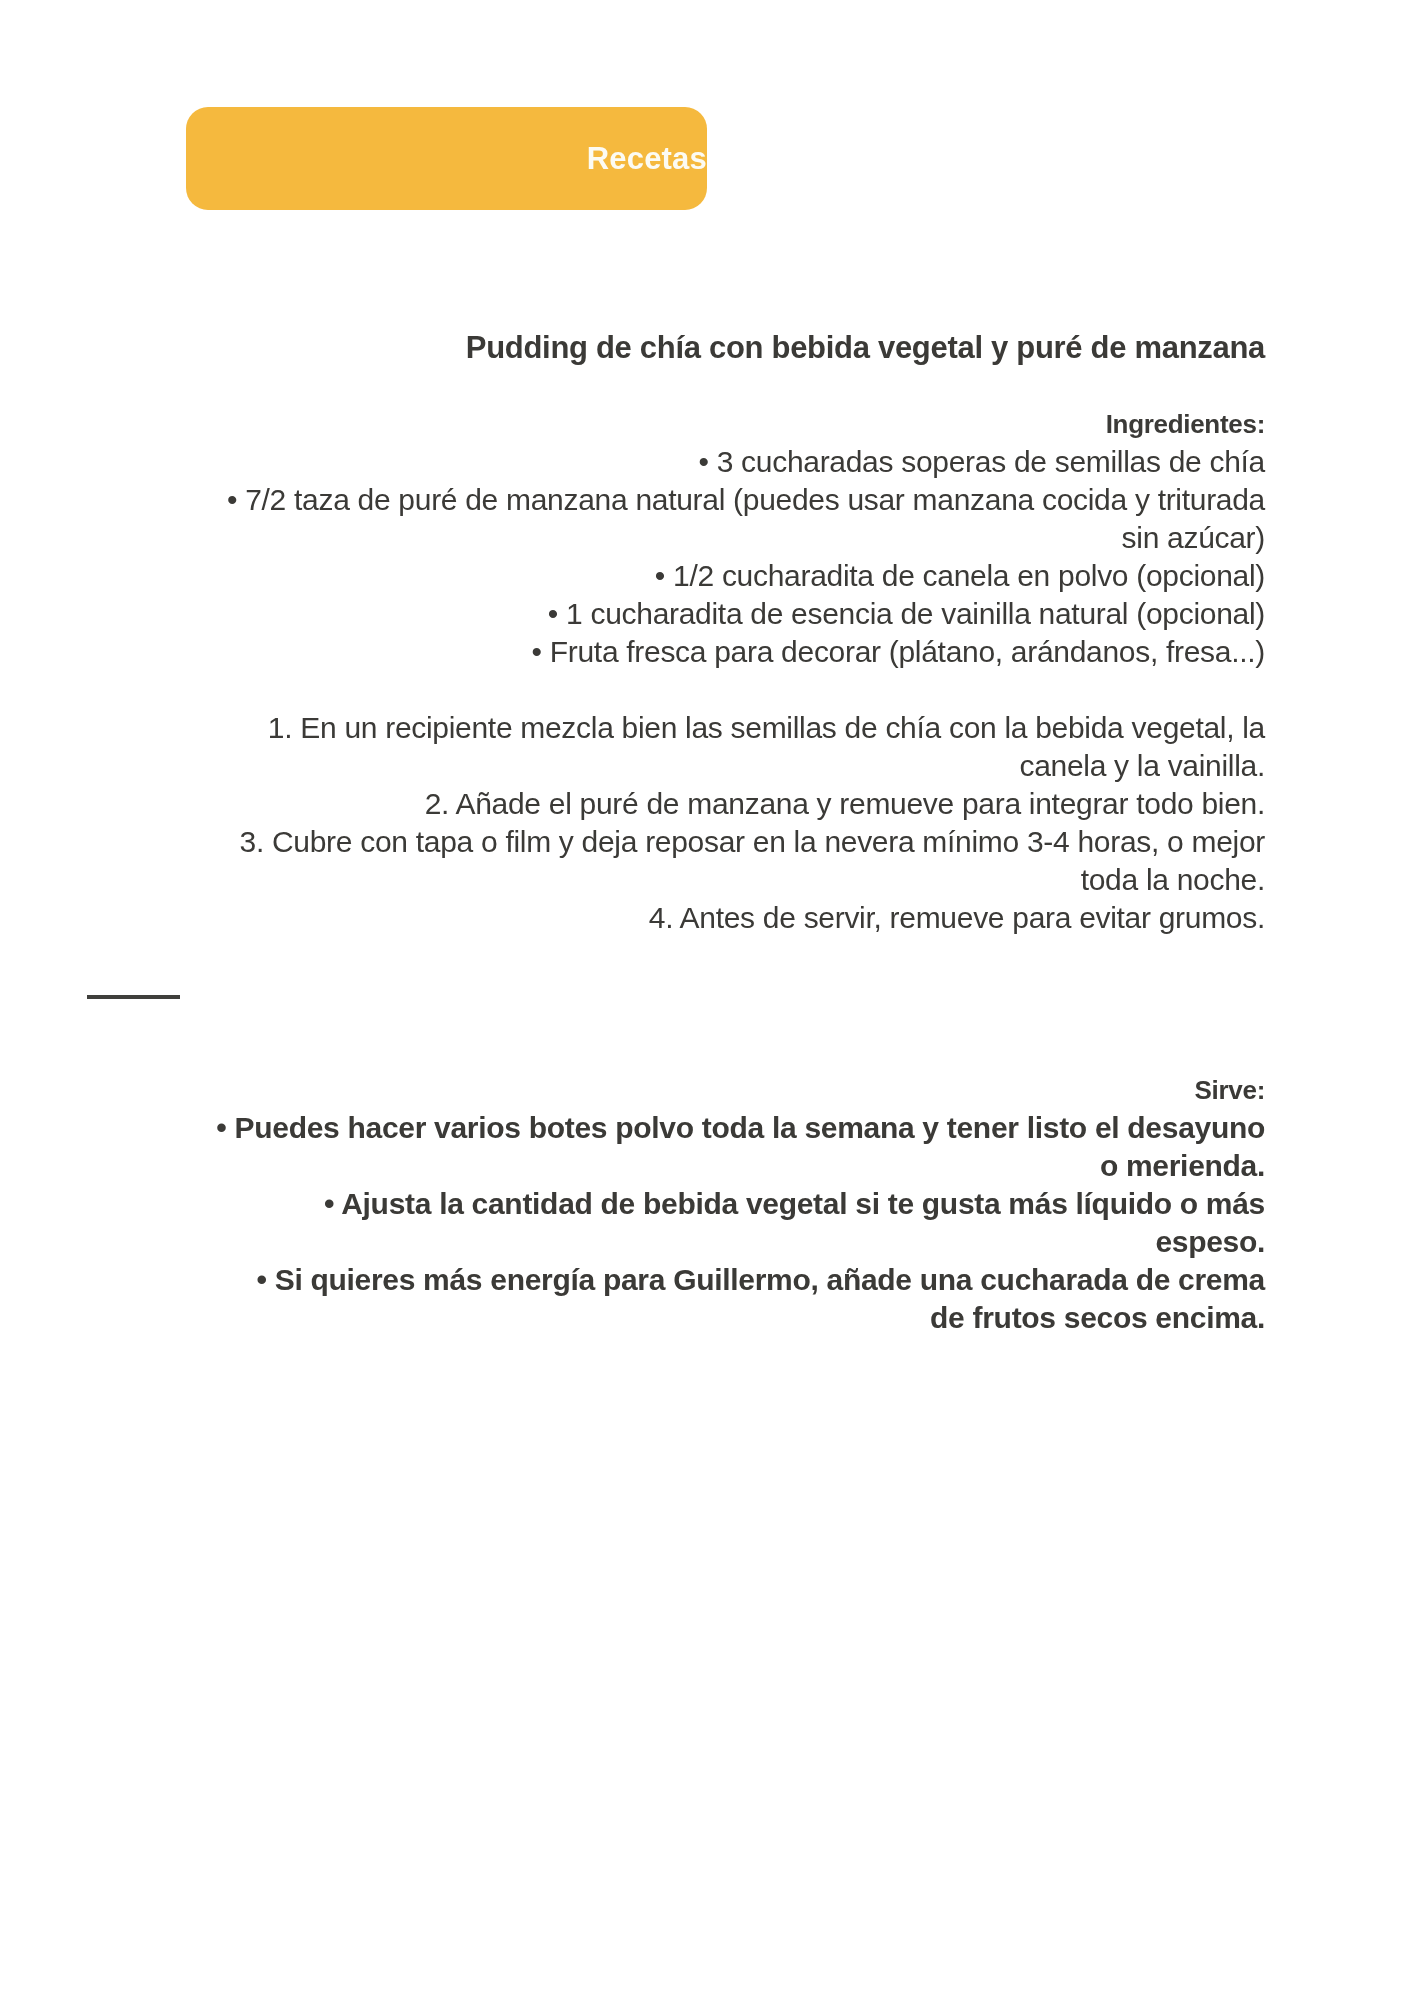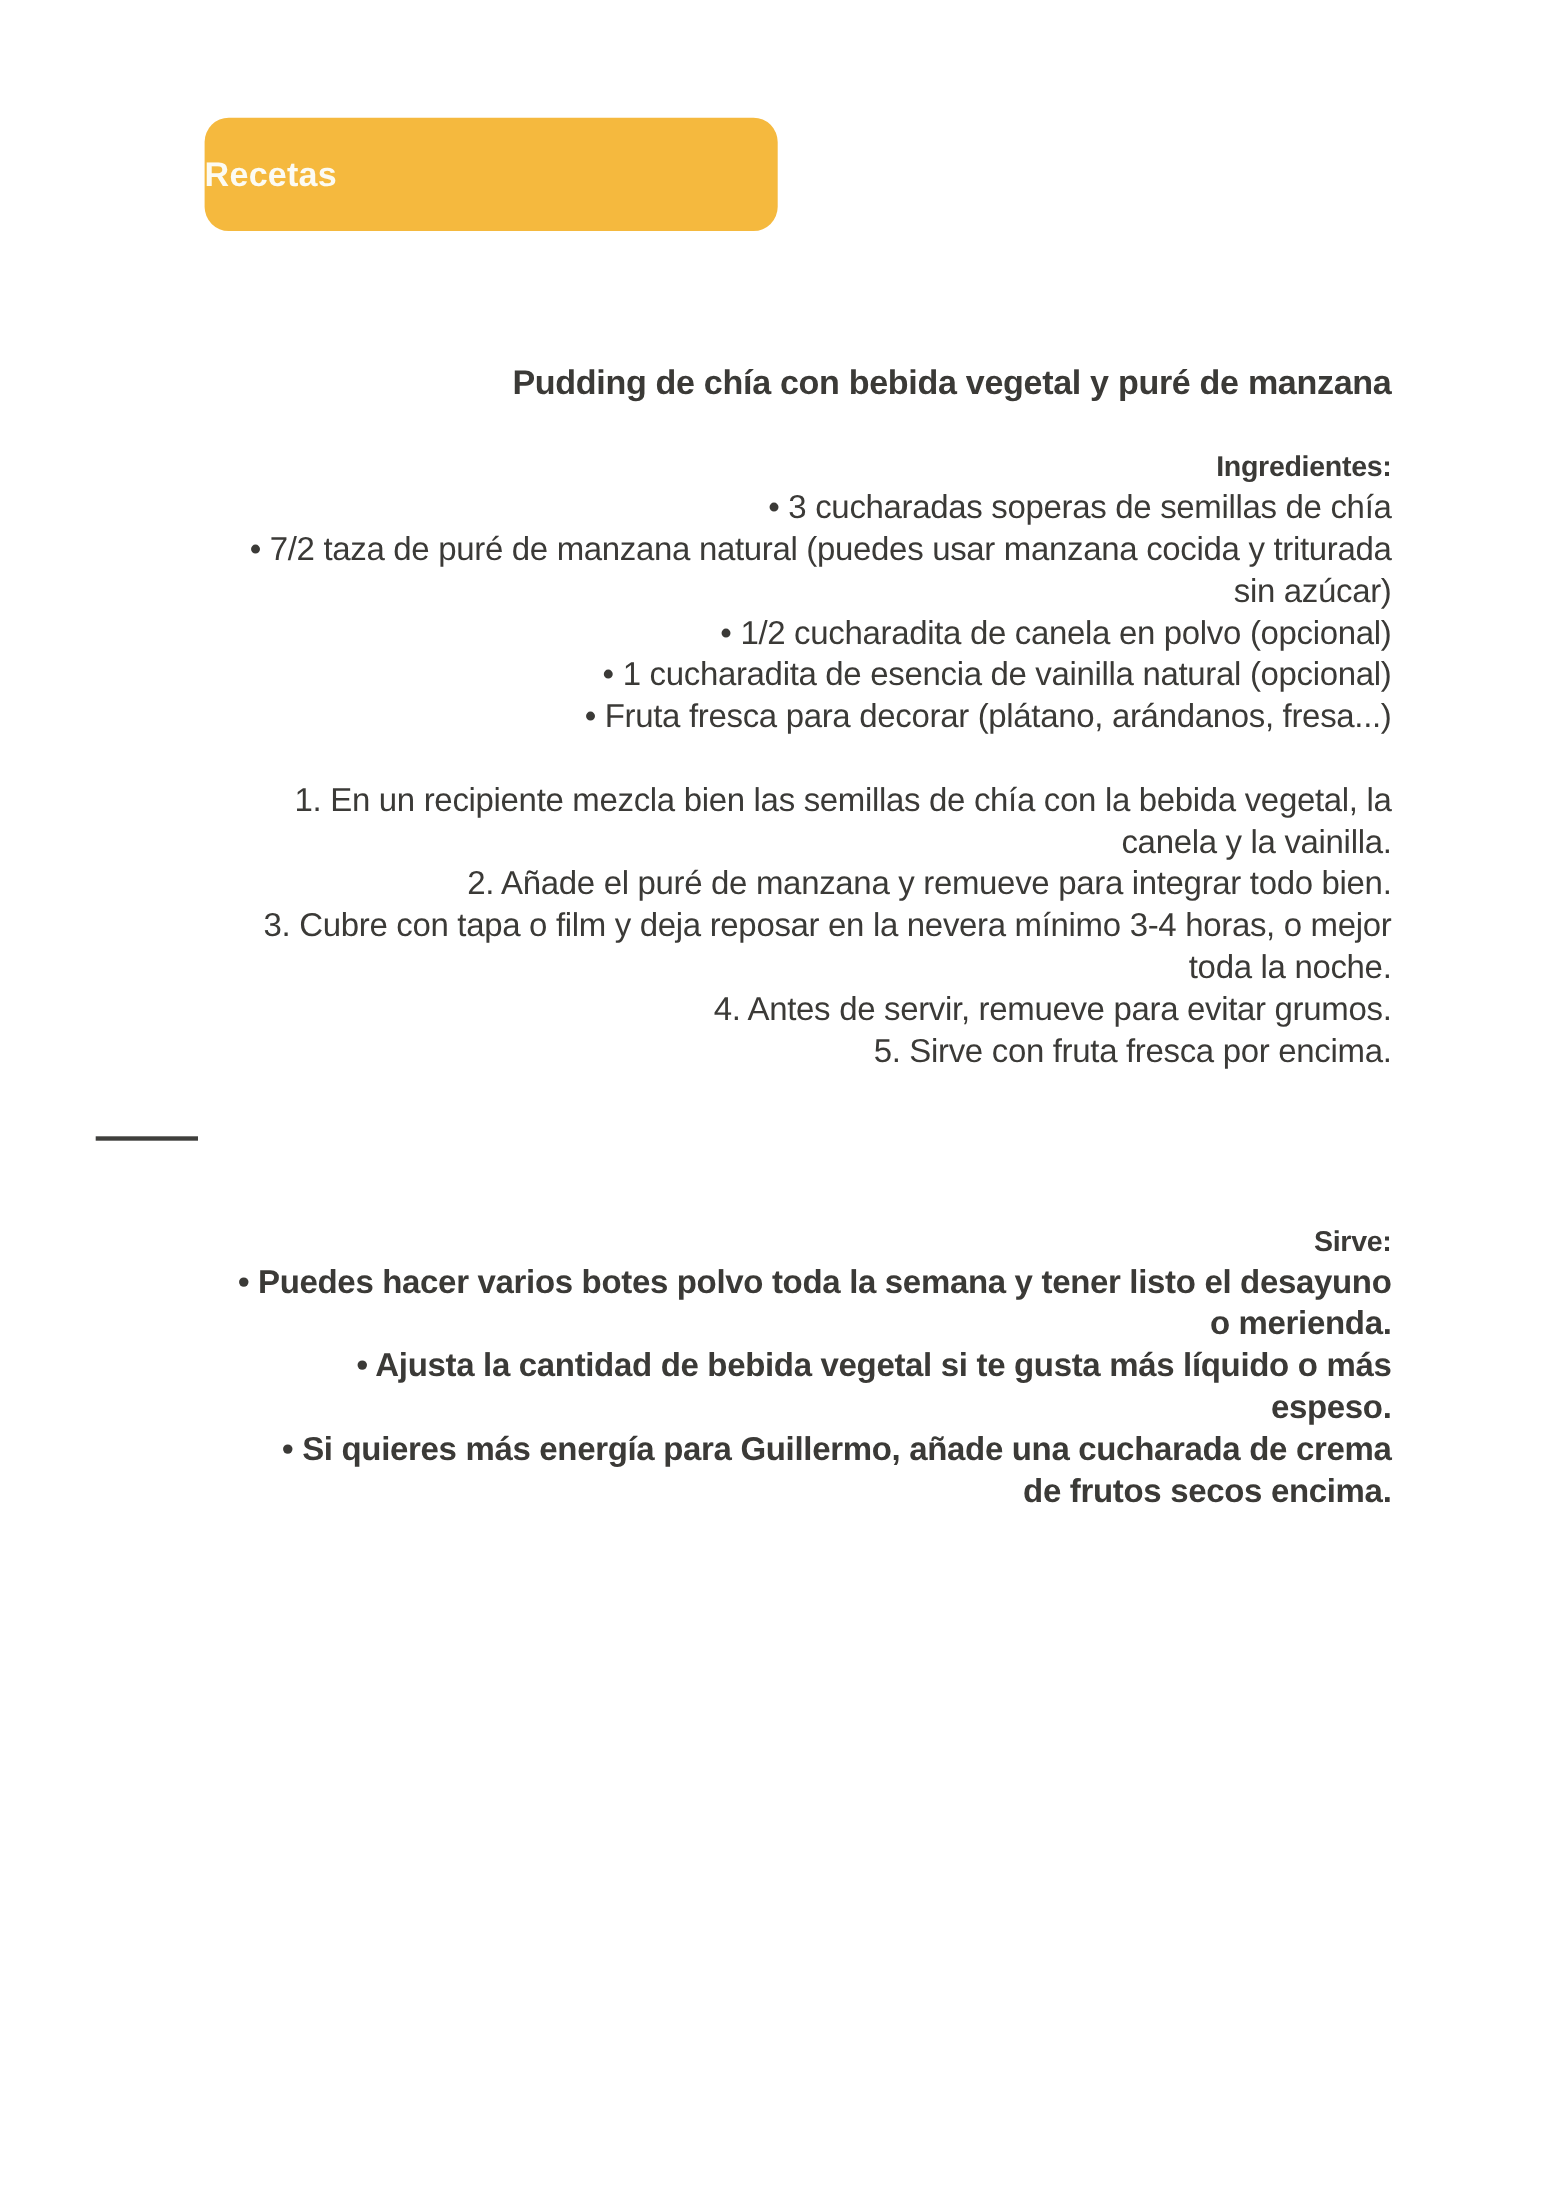--- a/index.html
+++ b/index.html
@@ -23,21 +23,21 @@
   .recetas-btn {
     position: absolute;
     left: 186px;
     top: 107px;
     width: 521px;
     height: 103px;
     border-radius: 22px;
     background: #f5b93e;
     display: flex;
     align-items: center;
-    justify-content: flex-start;
+    justify-content: flex-end;
     cursor: pointer;
     border: none;
   }
   .recetas-btn span {
     color: #fcfbf3;
     font-size: 31px;
     font-weight: 700;
     letter-spacing: 0.2px;
   }
   .content {
@@ -102,21 +102,20 @@
       <div class="line bullet">• 1/2 cucharadita de canela en polvo (opcional)</div>
       <div class="line bullet">• 1 cucharadita de esencia de vainilla natural (opcional)</div>
       <div class="line bullet">• Fruta fresca para decorar (plátano, arándanos, fresa...)</div>
       <div class="line spacer"></div>
       <div class="line bullet">1. En un recipiente mezcla bien las semillas de chía con la bebida vegetal, la</div>
       <div class="line cont">canela y la vainilla.</div>
       <div class="line bullet">2. Añade el puré de manzana y remueve para integrar todo bien.</div>
       <div class="line bullet">3. Cubre con tapa o film y deja reposar en la nevera mínimo 3-4 horas, o mejor</div>
       <div class="line cont">toda la noche.</div>
       <div class="line bullet">4. Antes de servir, remueve para evitar grumos.</div>
-      <div class="line bullet">5. Sirve con fruta fresca por encima.</div>
       <div class="line spacer"></div>
       <div class="line rule">
         <div class="rule-bar"></div>
       </div>
       <div class="line spacer"></div>
       <div class="line heading">Sirve:</div>
       <div class="line bullet-bold">• Puedes hacer varios botes polvo toda la semana y tener listo el desayuno</div>
       <div class="line cont-bold">o merienda.</div>
       <div class="line bullet-bold">• Ajusta la cantidad de bebida vegetal si te gusta más líquido o más</div>
       <div class="line cont-bold">espeso.</div>

